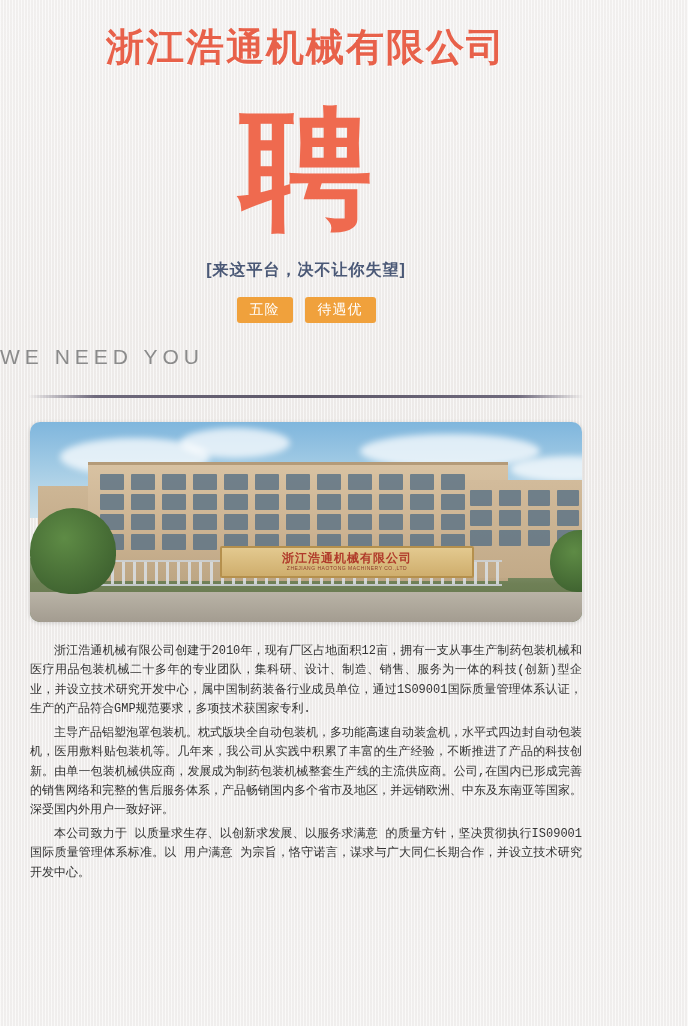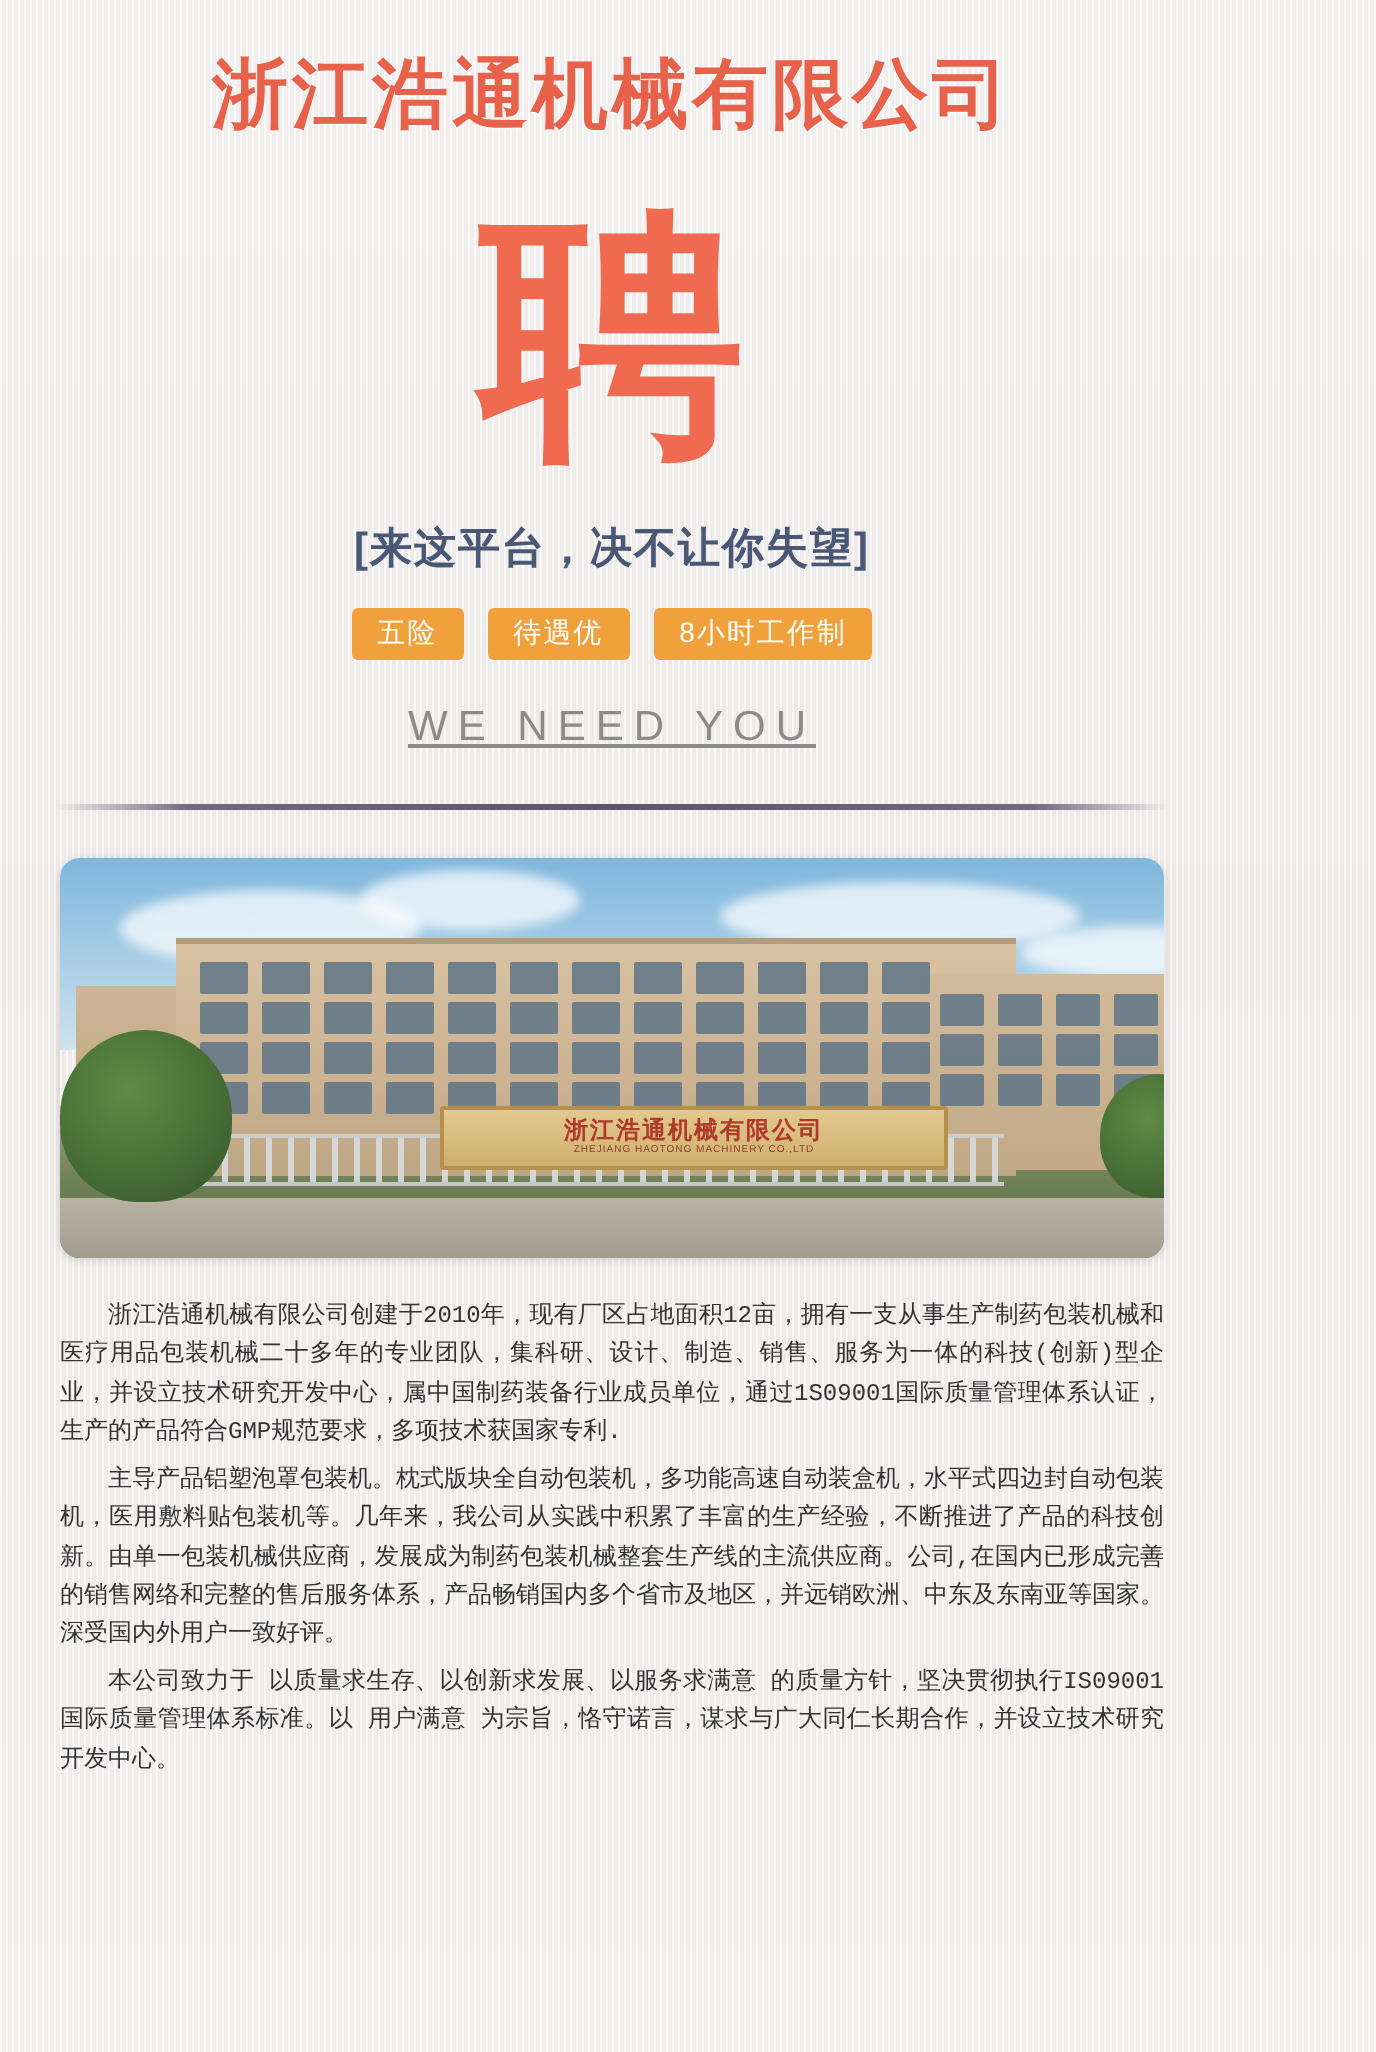--- a/index.html
+++ b/index.html
@@ -46,21 +46,21 @@
     font-weight: bold;
     color: #ef6a4f;
     line-height: 1;
     margin: 30px 0 26px 0;
     letter-spacing: 0;
     font-family: "DejaVu Sans", "Liberation Sans", sans-serif;
   }
 
   .slogan {
     text-align: center;
-    font-size: 21px;
+    font-size: 16px;
     font-weight: bold;
     color: #4a5876;
     letter-spacing: 1px;
     margin: 24px 0 16px 0;
   }
 
   .tags {
     display: flex;
     justify-content: center;
     gap: 12px;
@@ -72,27 +72,26 @@
     color: #ffffff;
     font-size: 14px;
     padding: 5px 13px 6px 13px;
     border-radius: 3px;
     letter-spacing: 1px;
     line-height: 1.1;
     white-space: nowrap;
   }
 
   .we-need-you {
-    text-align: center;
+    text-align: left;
     font-size: 21px;
     color: #8b8b8b;
     letter-spacing: 5px;
     font-weight: 500;
     margin: 0 0 26px 0;
-    text-decoration: underline;
   }
 
   .divider {
     height: 3px;
     margin: 0 28px 24px 28px;
     background: linear-gradient(90deg, rgba(120,110,130,0) 0%, #6f6a7d 12%, #5c5768 50%, #6f6a7d 88%, rgba(120,110,130,0) 100%);
     border-radius: 2px;
   }
 
   
@@ -243,21 +242,20 @@
 
   <h1 class="company-title">浙江浩通机械有限公司</h1>
 
   <div class="big-char">聘</div>
 
   <div class="slogan">[来这平台，决不让你失望]</div>
 
   <div class="tags">
     <span class="tag">五险</span>
     <span class="tag">待遇优</span>
-    <span class="tag">8小时工作制</span>
   </div>
 
   <div class="we-need-you">WE NEED YOU</div>
 
   <div class="divider"></div>
 
   <div class="photo-wrap">
     <div class="sky"></div>
     <div class="cloud c1"></div>
     <div class="cloud c2"></div>

